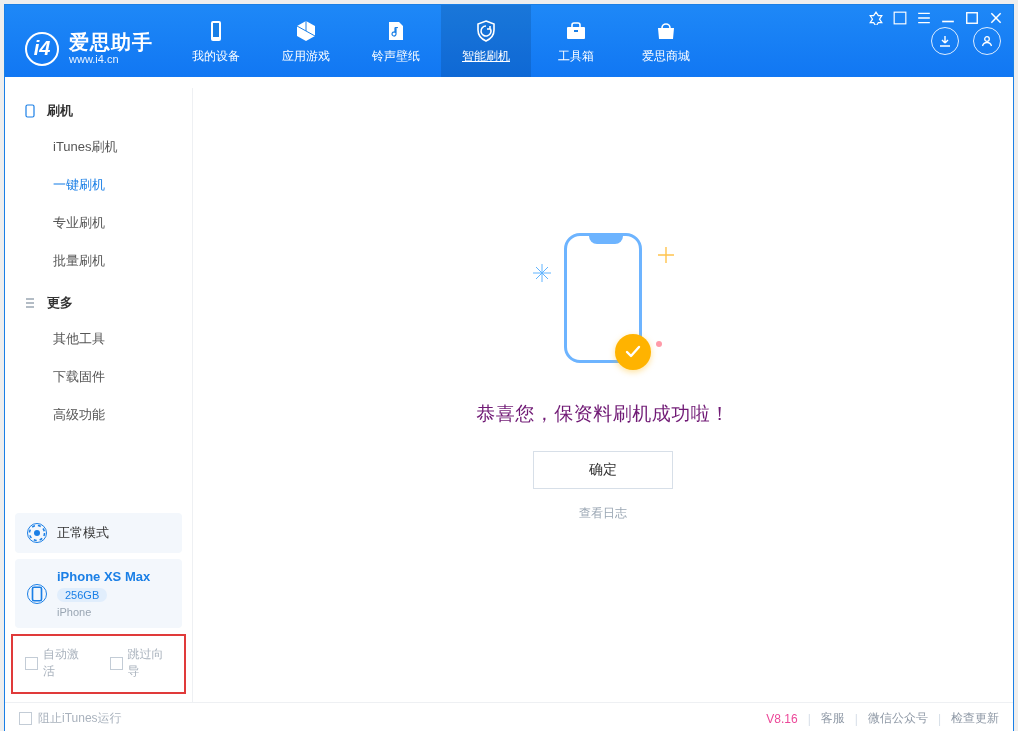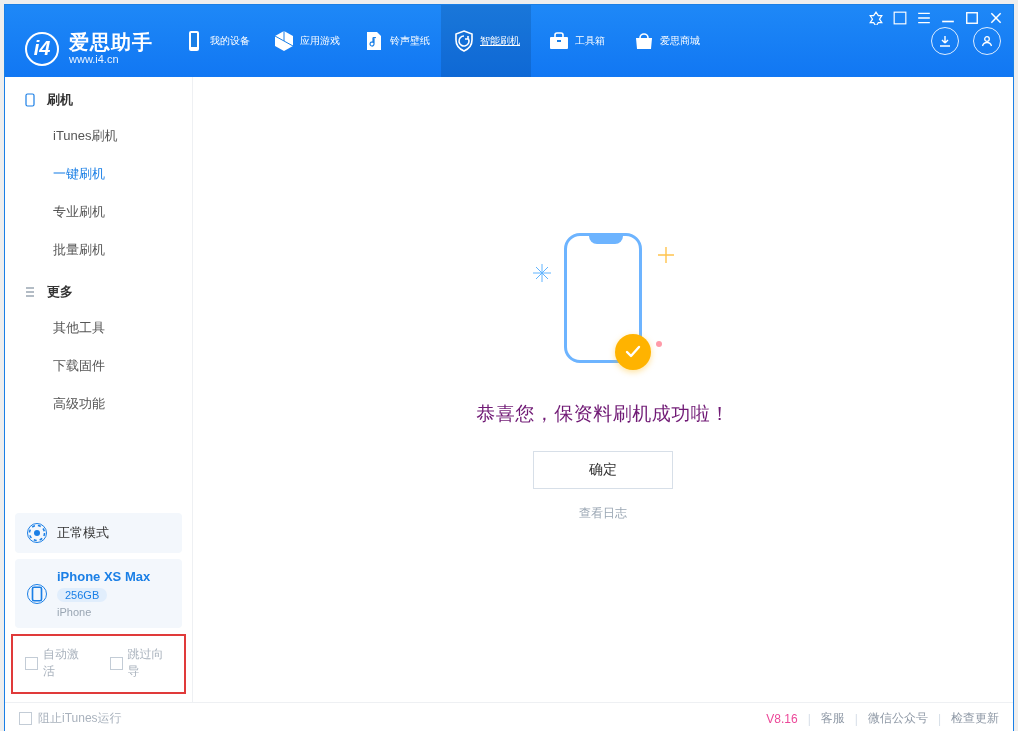--- a/index.html
+++ b/index.html
@@ -5,32 +5,32 @@
 * { margin: 0; padding: 0; box-sizing: border-box; font-family: "Microsoft YaHei", "PingFang SC", sans-serif; }
 body { background: #eee; display: flex; justify-content: center; align-items: flex-start; padding: 4px; }
 .window { width: 1018px; height: 731px; background: #fff; border: 1px solid #1a7fe6; display: flex; flex-direction: column; position: relative; }
 .titlebar { height: 72px; background: linear-gradient(180deg, #1e88f7 0%, #1177f3 100%); display: flex; align-items: stretch; color: #fff; }
 .logo-area { display: flex; align-items: center; padding: 15px 18px 0 20px; gap: 10px; }
 .logo-circle { width: 34px; height: 34px; border: 2.5px solid #fff; border-radius: 50%; display: flex; align-items: center; justify-content: center; font-size: 20px; font-weight: 800; font-style: italic; }
 .logo-text { display: flex; flex-direction: column; line-height: 1.1; }
 .logo-text .line1 { font-size: 20px; font-weight: 700; letter-spacing: 1px; }
 .logo-text .line2 { font-size: 11px; opacity: 0.9; }
 .tabs { display: flex; align-items: stretch; }
-.tab { width: 90px; display: flex; flex-direction: row; align-items: center; justify-content: center; gap: 4px; font-size: 10px; cursor: pointer; position: relative; }
+.tab { width: 90px; display: flex; flex-direction: column; align-items: center; justify-content: center; gap: 4px; font-size: 12px; cursor: pointer; position: relative; }
 .tab.active { background: rgba(0,0,0,0.12); text-decoration: underline; }
 .tab .ticon { height: 26px; display: flex; align-items: center; justify-content: center; }
 .tab .ticon svg { width: 24px; height: 24px; }
 .titlebar-right { margin-left: auto; display: flex; align-items: center; padding-right: 12px; gap: 14px; }
 .win-ctrls { position: absolute; right: 10px; top: 6px; display: flex; gap: 10px; color: #fff; }
 .win-ctrls span { width: 14px; height: 14px; display: inline-flex; align-items: center; justify-content: center; cursor: pointer; font-size: 12px; }
 .circle-btn { width: 28px; height: 28px; border: 1.6px solid rgba(255,255,255,0.85); border-radius: 50%; display: flex; align-items: center; justify-content: center; cursor: pointer; }
 .circle-btn svg { width: 14px; height: 14px; }
 
 .body { flex: 1; display: flex; min-height: 0; }
-.sidebar { width: 188px; border-right: 1px solid #eef0f3; display: flex; flex-direction: column; font-size: 13px; color: #333; }
+.sidebar { width: 188px; border-right: 1px solid #eef0f3; display: flex; flex-direction: column; font-size: 13px; color: #333; margin-top: 11px; }
 .side-section-h { display: flex; align-items: center; gap: 10px; padding: 14px 16px 8px 18px; font-weight: 600; color: #333; }
 .side-section-h .sh-icon { width: 14px; height: 14px; display: inline-flex; align-items: center; justify-content: center; color: #1a7fe6; }
 .side-item { padding: 10px 10px 10px 48px; cursor: pointer; color: #555; }
 .side-item.active { color: #1a7fe6; }
 
 .device-box { margin: 6px 10px; background: #f3f7fc; border-radius: 4px; padding: 10px 12px; display: flex; align-items: center; gap: 10px; }
 .device-box.mode { cursor: pointer; }
 .device-box .dicon { width: 20px; height: 20px; border: 1.6px solid #1a7fe6; border-radius: 50%; display: flex; align-items: center; justify-content: center; color: #1a7fe6; font-size: 11px; flex-shrink: 0; }
 .device-info { display: flex; flex-direction: column; gap: 4px; }
 .device-info .dname { font-weight: 700; color: #1a7fe6; font-size: 13px; }

